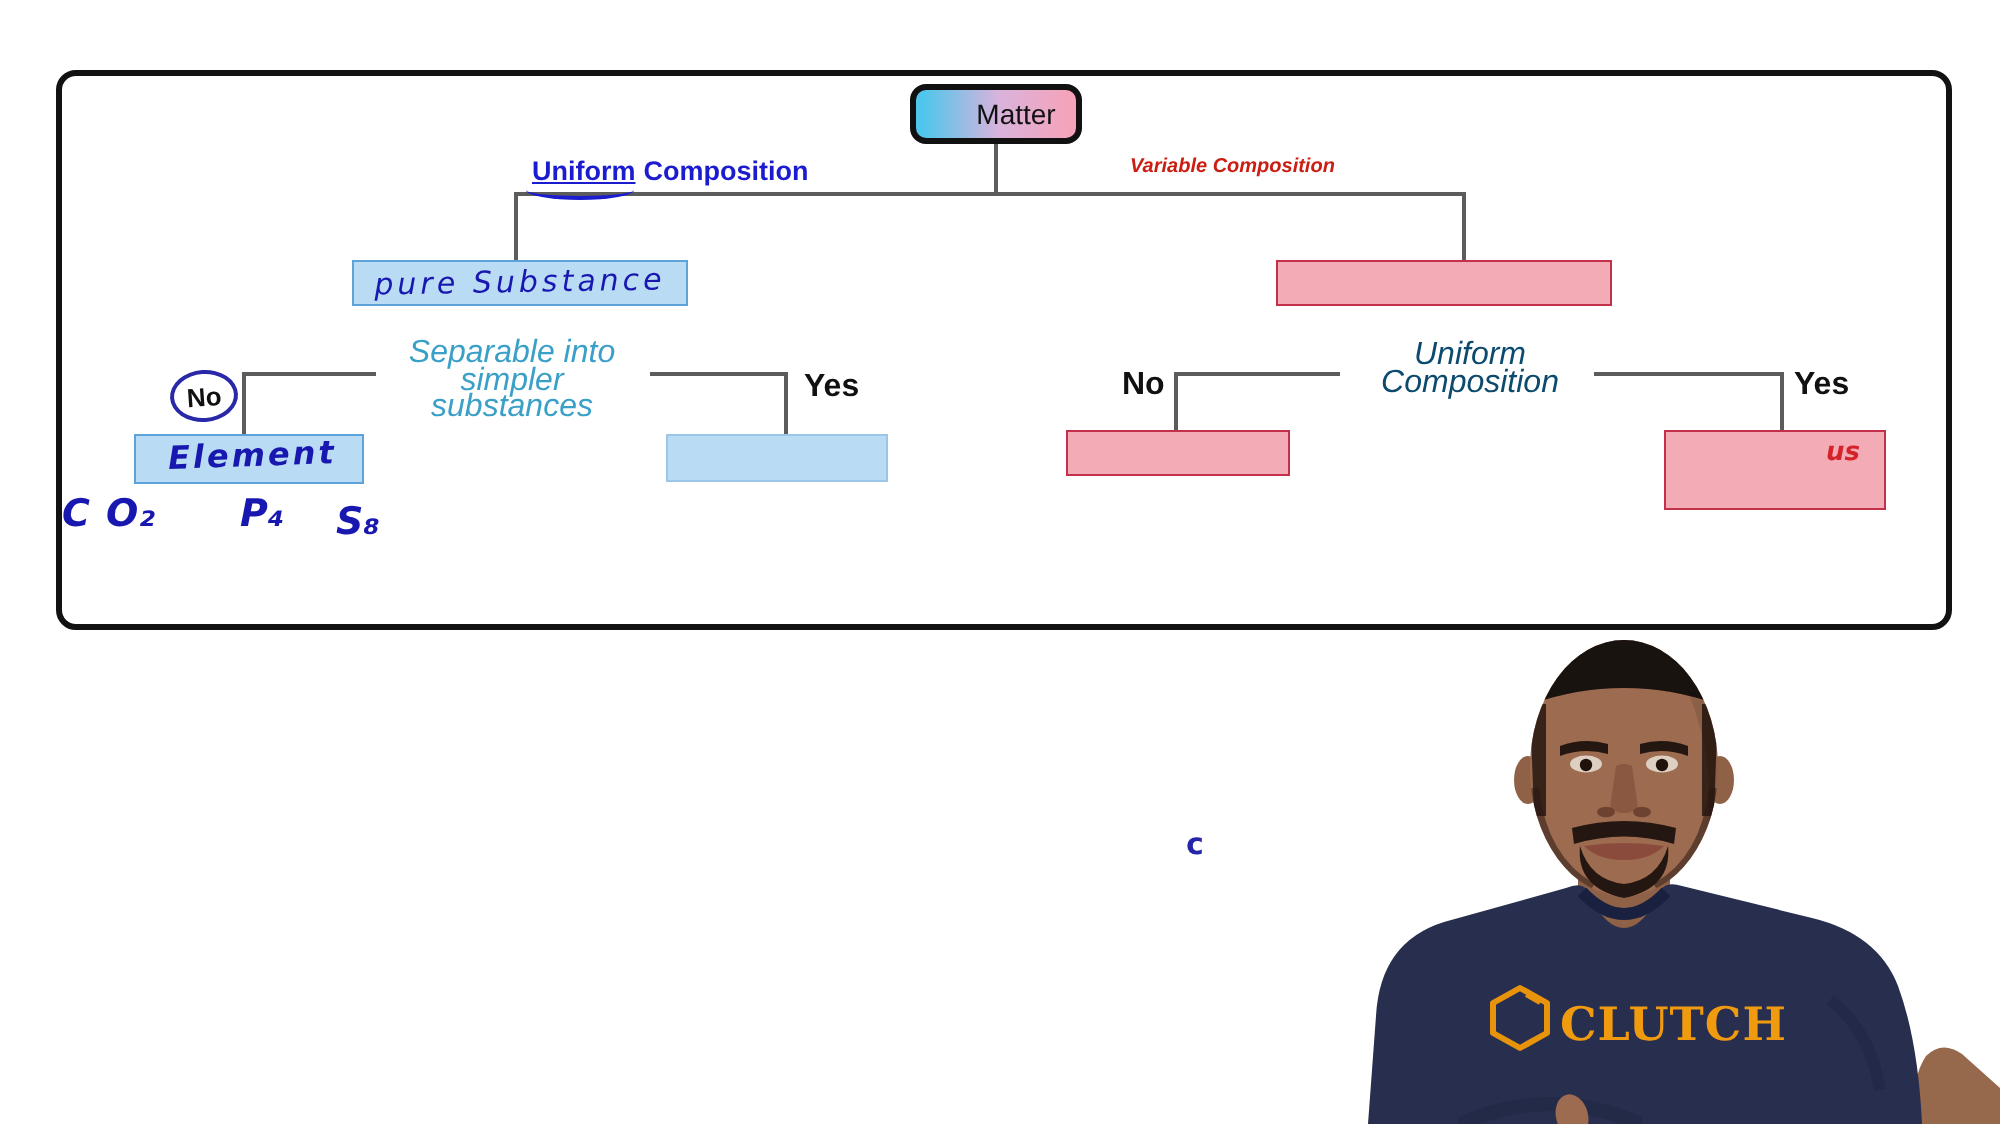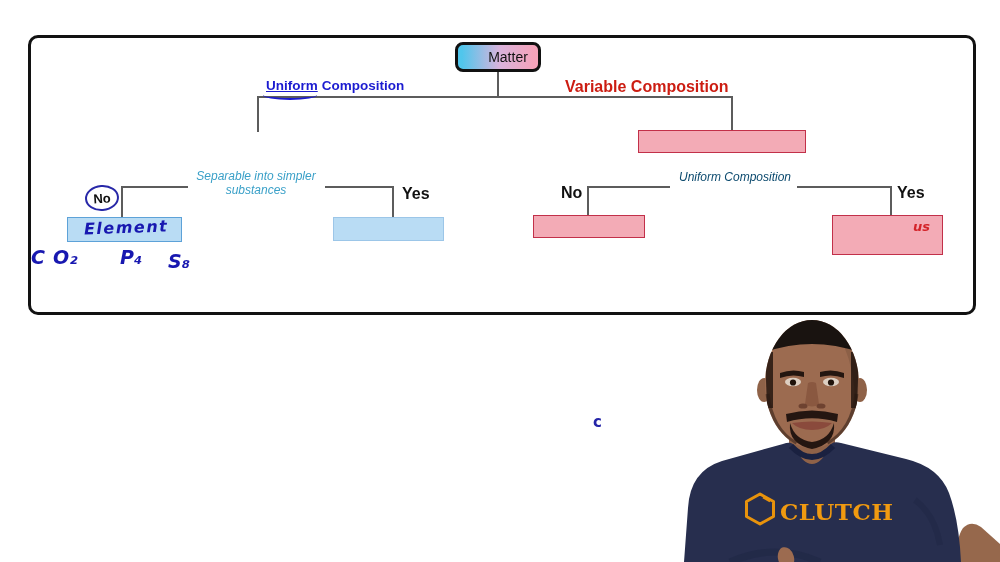--- a/index.html
+++ b/index.html
@@ -13,22 +13,22 @@
   .panel{position:absolute;left:28px;top:35px;width:948px;height:280px;background:#ffffff;
          border:3px solid #121212;border-radius:10px;box-sizing:border-box;}
   .matter{position:absolute;left:455px;top:42px;width:86px;height:30px;box-sizing:border-box;
           border:3.5px solid #111;border-radius:8px;
           background:linear-gradient(90deg,#50c6ec 5%,#d9b3dc 52%,#f5a3ba 95%);
           display:flex;align-items:center;justify-content:center;font-size:14px;color:#111;padding-left:20px;}
   .bluebox{position:absolute;background:#b9dcf4;border:1.6px solid #5da2d8;box-sizing:border-box;}
   .bluebox.lightborder{border-color:#9cc6e8;}
   .pinkbox{position:absolute;background:#f3abb6;border:1.6px solid #c23049;box-sizing:border-box;}
   .lbl-blue{position:absolute;color:#1b1bd0;font-weight:bold;font-size:13.5px;white-space:nowrap;}
-  .lbl-red{position:absolute;color:#cc1d12;font-weight:bold;font-size:16px;white-space:nowrap;}
-  .question{position:absolute;font-style:italic;font-size:12px;text-align:center;line-height:13.5px;}
+  .lbl-red{position:absolute;color:#cc1d12;font-weight:bold;font-size:10px;white-space:nowrap;font-style:italic;}
+  .question{position:absolute;font-style:italic;font-size:16px;text-align:center;line-height:13.5px;}
   .q-left{color:#3aa0c8;}
   .q-right{color:#0c4a6e;}
   .yn{position:absolute;color:#111;font-weight:bold;font-size:16px;}
   .hand{font-family:"DejaVu Sans",sans-serif;font-style:italic;color:#1818b0;}
   .swoosh{position:absolute;left:263px;top:90px;width:54px;height:8px;
           border-bottom:2.5px solid #1b1bd0;border-radius:50%;}
   .nocircle{position:absolute;left:85px;top:185px;width:34px;height:26px;border:2.2px solid #2828a8;
             border-radius:50%;display:flex;align-items:center;justify-content:center;
             font-weight:bold;font-size:13px;color:#111;transform:rotate(-4deg);box-sizing:border-box;}
   .annot{position:absolute;font-size:19px;font-weight:bold;}
@@ -63,20 +63,23 @@
   <div class="matter">
     <span>Matter</span>
   </div>
 
   <div class="lbl-blue" style="left:266px;top:78px">
     <span style="text-decoration:underline;margin-right:4px">Uniform</span><span>Composition</span>
   </div>
   <div class="swoosh"></div>
   <div class="lbl-red" style="left:565px;top:78px">Variable Composition</div>
 
+  <div class="bluebox" style="left:176px;top:130px;width:168px;height:23px">
+    <div class="hand" style="position:absolute;left:0;top:1px;width:100%;text-align:center;font-size:15px;letter-spacing:2px;transform:rotate(-1deg)">pure Substance</div>
+  </div>
   <div class="pinkbox" style="left:638px;top:130px;width:168px;height:23px"></div>
 
   <div class="question q-left" style="left:181px;top:170px;width:150px">
     <div>Separable into simpler</div>
     <div>substances</div>
   </div>
   <div class="question q-right" style="left:662px;top:171px;width:146px">Uniform Composition</div>
 
   <div class="nocircle">
     <span>No</span>

